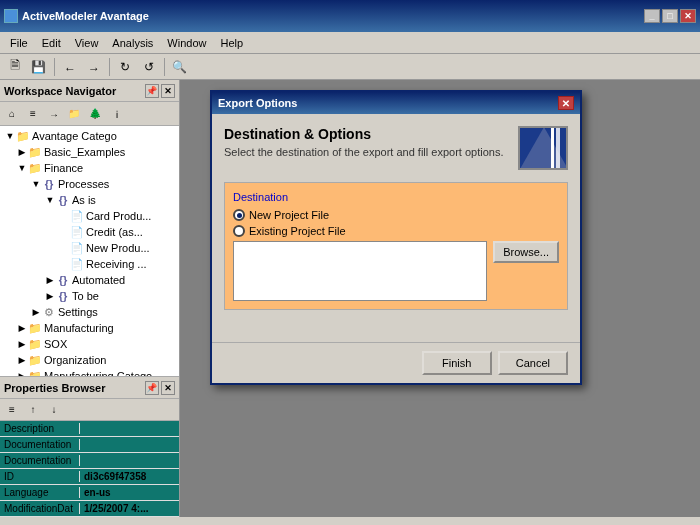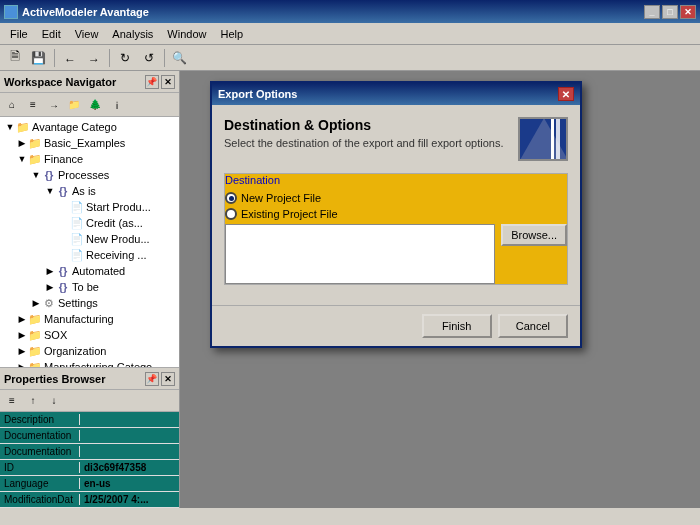--- a/index.html
+++ b/index.html
@@ -10,21 +10,21 @@
       width: 700px;
       height: 525px;
       overflow: hidden;
       position: relative;
     }
 
     
     .title-bar {
       background: linear-gradient(to bottom, #0a246a, #3a6ea5);
       color: white;
-      height: 23px;
+      height: 32px;
       display: flex;
       align-items: center;
       padding: 0 4px;
       font-size: 11px;
       font-weight: bold;
     }
     .title-bar-icon {
       width: 14px;
       height: 14px;
       margin-right: 4px;
@@ -289,22 +289,23 @@
     .dialog-logo-stripe {
       position: absolute;
       width: 3px;
       background: white;
       height: 100%;
       right: 12px;
     }
 
     .destination-section {
       border: 1px solid #aaa;
-      background: #eab308;
-      margin-bottom: 8px;
+      background: #fdba74;
+      padding: 8px;
+      margin-bottom: 20px;
     }
     .destination-label {
       color: #0000cc;
       font-size: 11px;
       margin-bottom: 6px;
     }
     .radio-row {
       display: flex;
       align-items: center;
       margin-bottom: 4px;
@@ -459,21 +460,21 @@
         <span class="indent" style="display:inline-block;width:42px;"></span>
         <span class="tree-toggle">▼</span>
         <span class="tree-icon icon-braces">{}</span>
         <span>As is</span>
       </div>
 
       <div class="tree-item">
         <span class="indent" style="display:inline-block;width:56px;"></span>
         <span class="tree-toggle" style="width:12px;"></span>
         <span class="tree-icon icon-doc">📄</span>
-        <span>Start Produ...</span>
+        <span>Card Produ...</span>
       </div>
 
       <div class="tree-item">
         <span class="indent" style="display:inline-block;width:56px;"></span>
         <span class="tree-toggle" style="width:12px;"></span>
         <span class="tree-icon icon-doc">📄</span>
         <span>Credit (as...</span>
       </div>
 
       <div class="tree-item">

